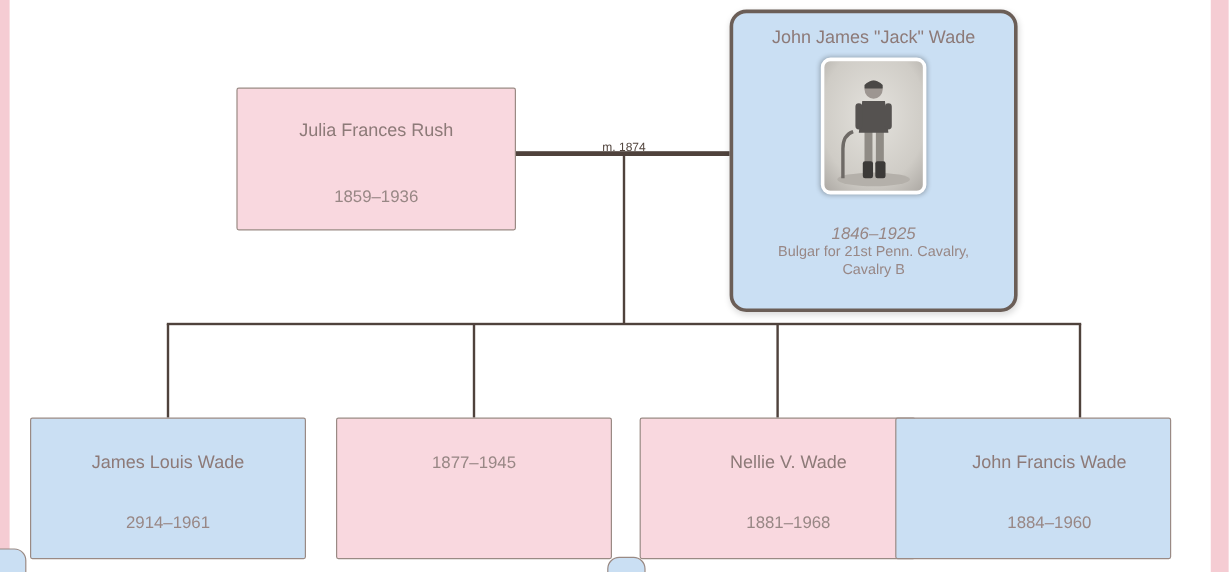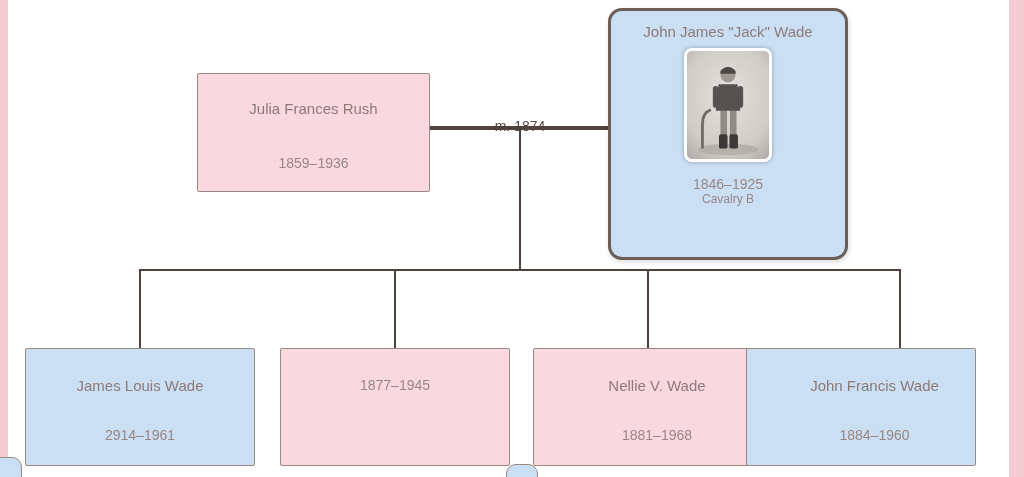--- a/index.html
+++ b/index.html
@@ -32,21 +32,21 @@
 
   .jack {
     left: 608px; top: 8px; width: 240px; height: 252px;
     border: 3px solid var(--selected-border, #6b5e57);
     border-radius: 14px;
     padding: 12px 14px 12px;
     justify-content: flex-start;
     box-shadow: 1px 2px 5px rgba(0,0,0,0.15);
   }
   .jack .name { margin-bottom: 8px; }
-  .jack .dates { margin-top: 14px; }
+  .jack .dates { margin-top: 24px; font-style: italic; }
   .jack .detail { font-size: 12px; line-height: 15px; color: var(--text-light, #988785); }
 
   .photo {
     width: 88px; height: 114px;
     border-radius: 8px; overflow: hidden;
     background: var(--photo-bg, #d6d3cf);
     border: 3px solid #ffffff;
     box-shadow: 0 0 4px rgba(0,0,0,0.30);
     flex: 0 0 auto;
   }
@@ -55,21 +55,21 @@
   .line { position: absolute; background: var(--line, #4f423c); }
   .marriage-line  { left: 430px; top: 126px; width: 178px; height: 4px; }
   .stem           { left: 519px; top: 129px; width: 2px;  height: 141px; }
   .sibling-line   { left: 139px; top: 269px; width: 762px; height: 2px; }
   .drop           { top: 270px; width: 2px; height: 78px; }
   .drop.d1 { left: 139px; } .drop.d2 { left: 394px; }
   .drop.d3 { left: 647px; } .drop.d4 { left: 899px; }
 
   .marriage-label {
     position: absolute; left: 482px; top: 118px; width: 76px;
-    text-align: center; font-size: 14px; color: #53463f;
+    text-align: center; font-size: 10px; color: #53463f;
   }
 
   .partial {
     position: absolute;
     border: 1px solid var(--box-border, #9a8a84);
     border-radius: 10px;
     background: var(--male-box, #cadff3);
   }
   .pb1 { left: -16px; top: 457px; width: 38px; height: 40px; }
   .pb2 { left: 506px; top: 464px; width: 32px; height: 30px; }
@@ -113,20 +113,21 @@
       <rect x="34.5" y="88" width="9" height="15" rx="2" fill="#3c3a38"></rect>
       <rect x="45.5" y="88" width="9" height="15" rx="2" fill="#3c3a38"></rect>
       <path d="M34 35 L54 35 L57 63 L31 63 Z" fill="#555250"></path>
       <rect x="28" y="37" width="6" height="23" rx="3" fill="#555250"></rect>
       <rect x="54" y="37" width="6" height="23" rx="3" fill="#555250"></rect>
       <circle cx="44" cy="25" r="8" fill="#9d9691"></circle>
       <path d="M36 21 Q44 13 52 21 L52 24 L36 24 Z" fill="#4a4846"></path>
     </svg>
   </div>
   <div class="dates">1846–1925</div>
+  <div class="detail">Bulgar for 21st Penn. Cavalry,</div>
   <div class="detail">Cavalry B</div>
 </div>
 
 <div class="card male child-card" style="left:25px;">
   <div class="name">James Louis Wade</div>
   <div class="dates">2914–1961</div>
 </div>
 
 <div class="card female child-card" style="left:280px;">
   <div class="dates">1877–1945</div>

